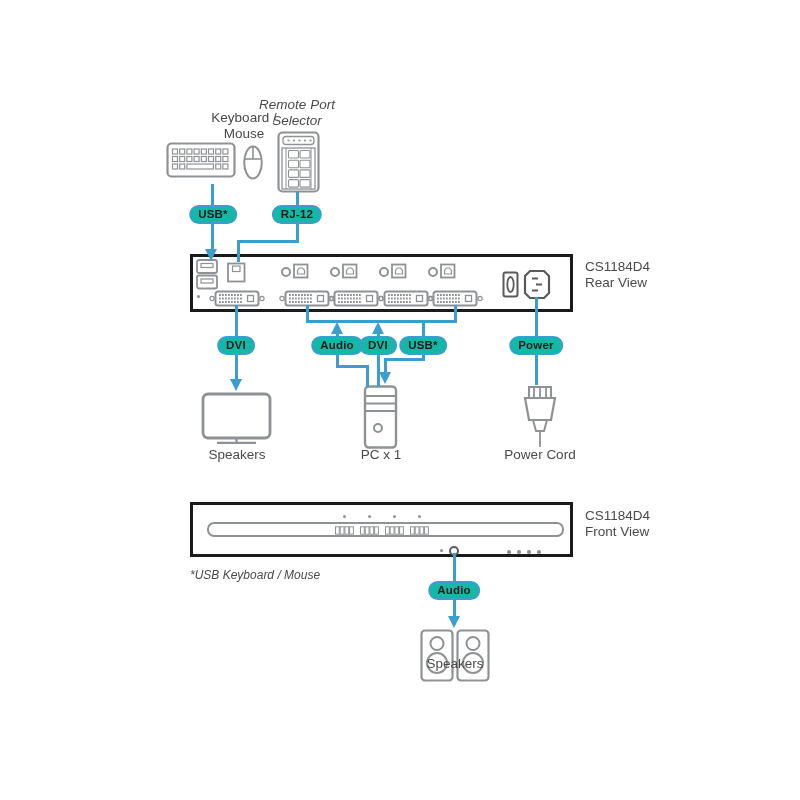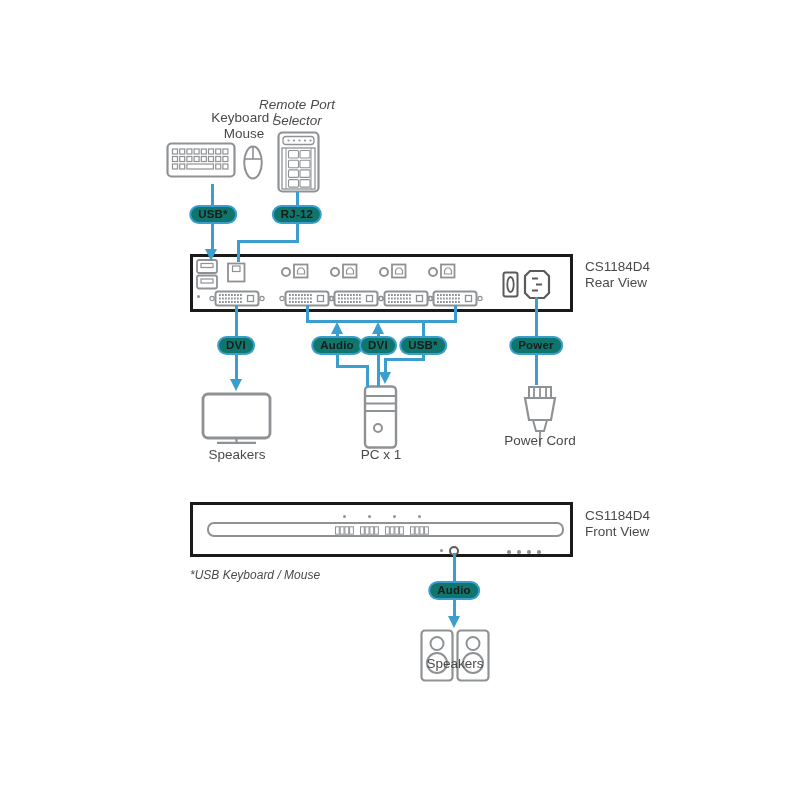--- a/index.html
+++ b/index.html
@@ -10,21 +10,21 @@
   .abs { position:absolute; }
   .lbl {
     position:absolute; color:#4a4a4a; font-size:13.5px; line-height:16px;
     white-space:pre-line;
   }
   .lbl.center { text-align:center; transform:translateX(-50%); }
   .lbl.small { font-size:12px; }
   .pill {
     position:absolute; transform:translateX(-50%);
     height:15px; line-height:15px; padding:0 7px;
-    border:2px solid #3b9ecf; border-radius:11px; background:#0f766e;
+    border:2px solid #3b9ecf; border-radius:11px; background:#14b8a6;
     color:#1a1a1a; font-weight:bold; font-size:11.5px; letter-spacing:.2px;
     white-space:nowrap; z-index:30;
   }
   .vl,.hl { position:absolute; background:#3b9ecf; z-index:20; }
   .arrd {
     position:absolute; width:0; height:0; z-index:21;
     border-left:6.5px solid transparent; border-right:6.5px solid transparent;
     border-top:12px solid #3b9ecf;
   }
   .arru {
@@ -307,21 +307,21 @@
     <svg width="40" height="64" viewBox="0 0 40 64" fill="none" stroke="#8f9294">
       <line x1="14" y1="2" x2="14" y2="13" stroke-width="1.8"></line>
       <line x1="20" y1="2" x2="20" y2="13" stroke-width="1.8"></line>
       <line x1="26" y1="2" x2="26" y2="13" stroke-width="1.8"></line>
       <rect x="9" y="3" width="22" height="11" stroke-width="2"></rect>
       <path d="M5 14 H35 L31 36 H9 Z" stroke-width="2.2"></path>
       <path d="M13 36 H27 L24 47 H16 Z" stroke-width="2"></path>
       <line x1="20" y1="47" x2="20" y2="63" stroke-width="1.8"></line>
     </svg>
   </div>
-  <div class="lbl center" style="left:540px; top:433px;">Power Cord</div>
+  <div class="lbl center" style="left:540px; top:447px;">Power Cord</div>
 
   <div class="panel" style="left:190px; top:502px; width:377px; height:49px;">
     <div class="bezel" style="left:14px; top:17px; width:353px; height:11px;"></div>
     <div class="dotg" style="left:150px; top:10px; width:3px; height:3px;"></div>
     <div class="dotg" style="left:175px; top:10px; width:3px; height:3px;"></div>
     <div class="dotg" style="left:200px; top:10px; width:3px; height:3px;"></div>
     <div class="dotg" style="left:225px; top:10px; width:3px; height:3px;"></div>
     <div class="abs" style="left:142px; top:21px;">
       <svg width="19" height="9" viewBox="0 0 19 9" fill="none" stroke="#8f9294" stroke-width="1">
           <rect x="0.5" y="0.8" width="3.8" height="7.4"></rect>

